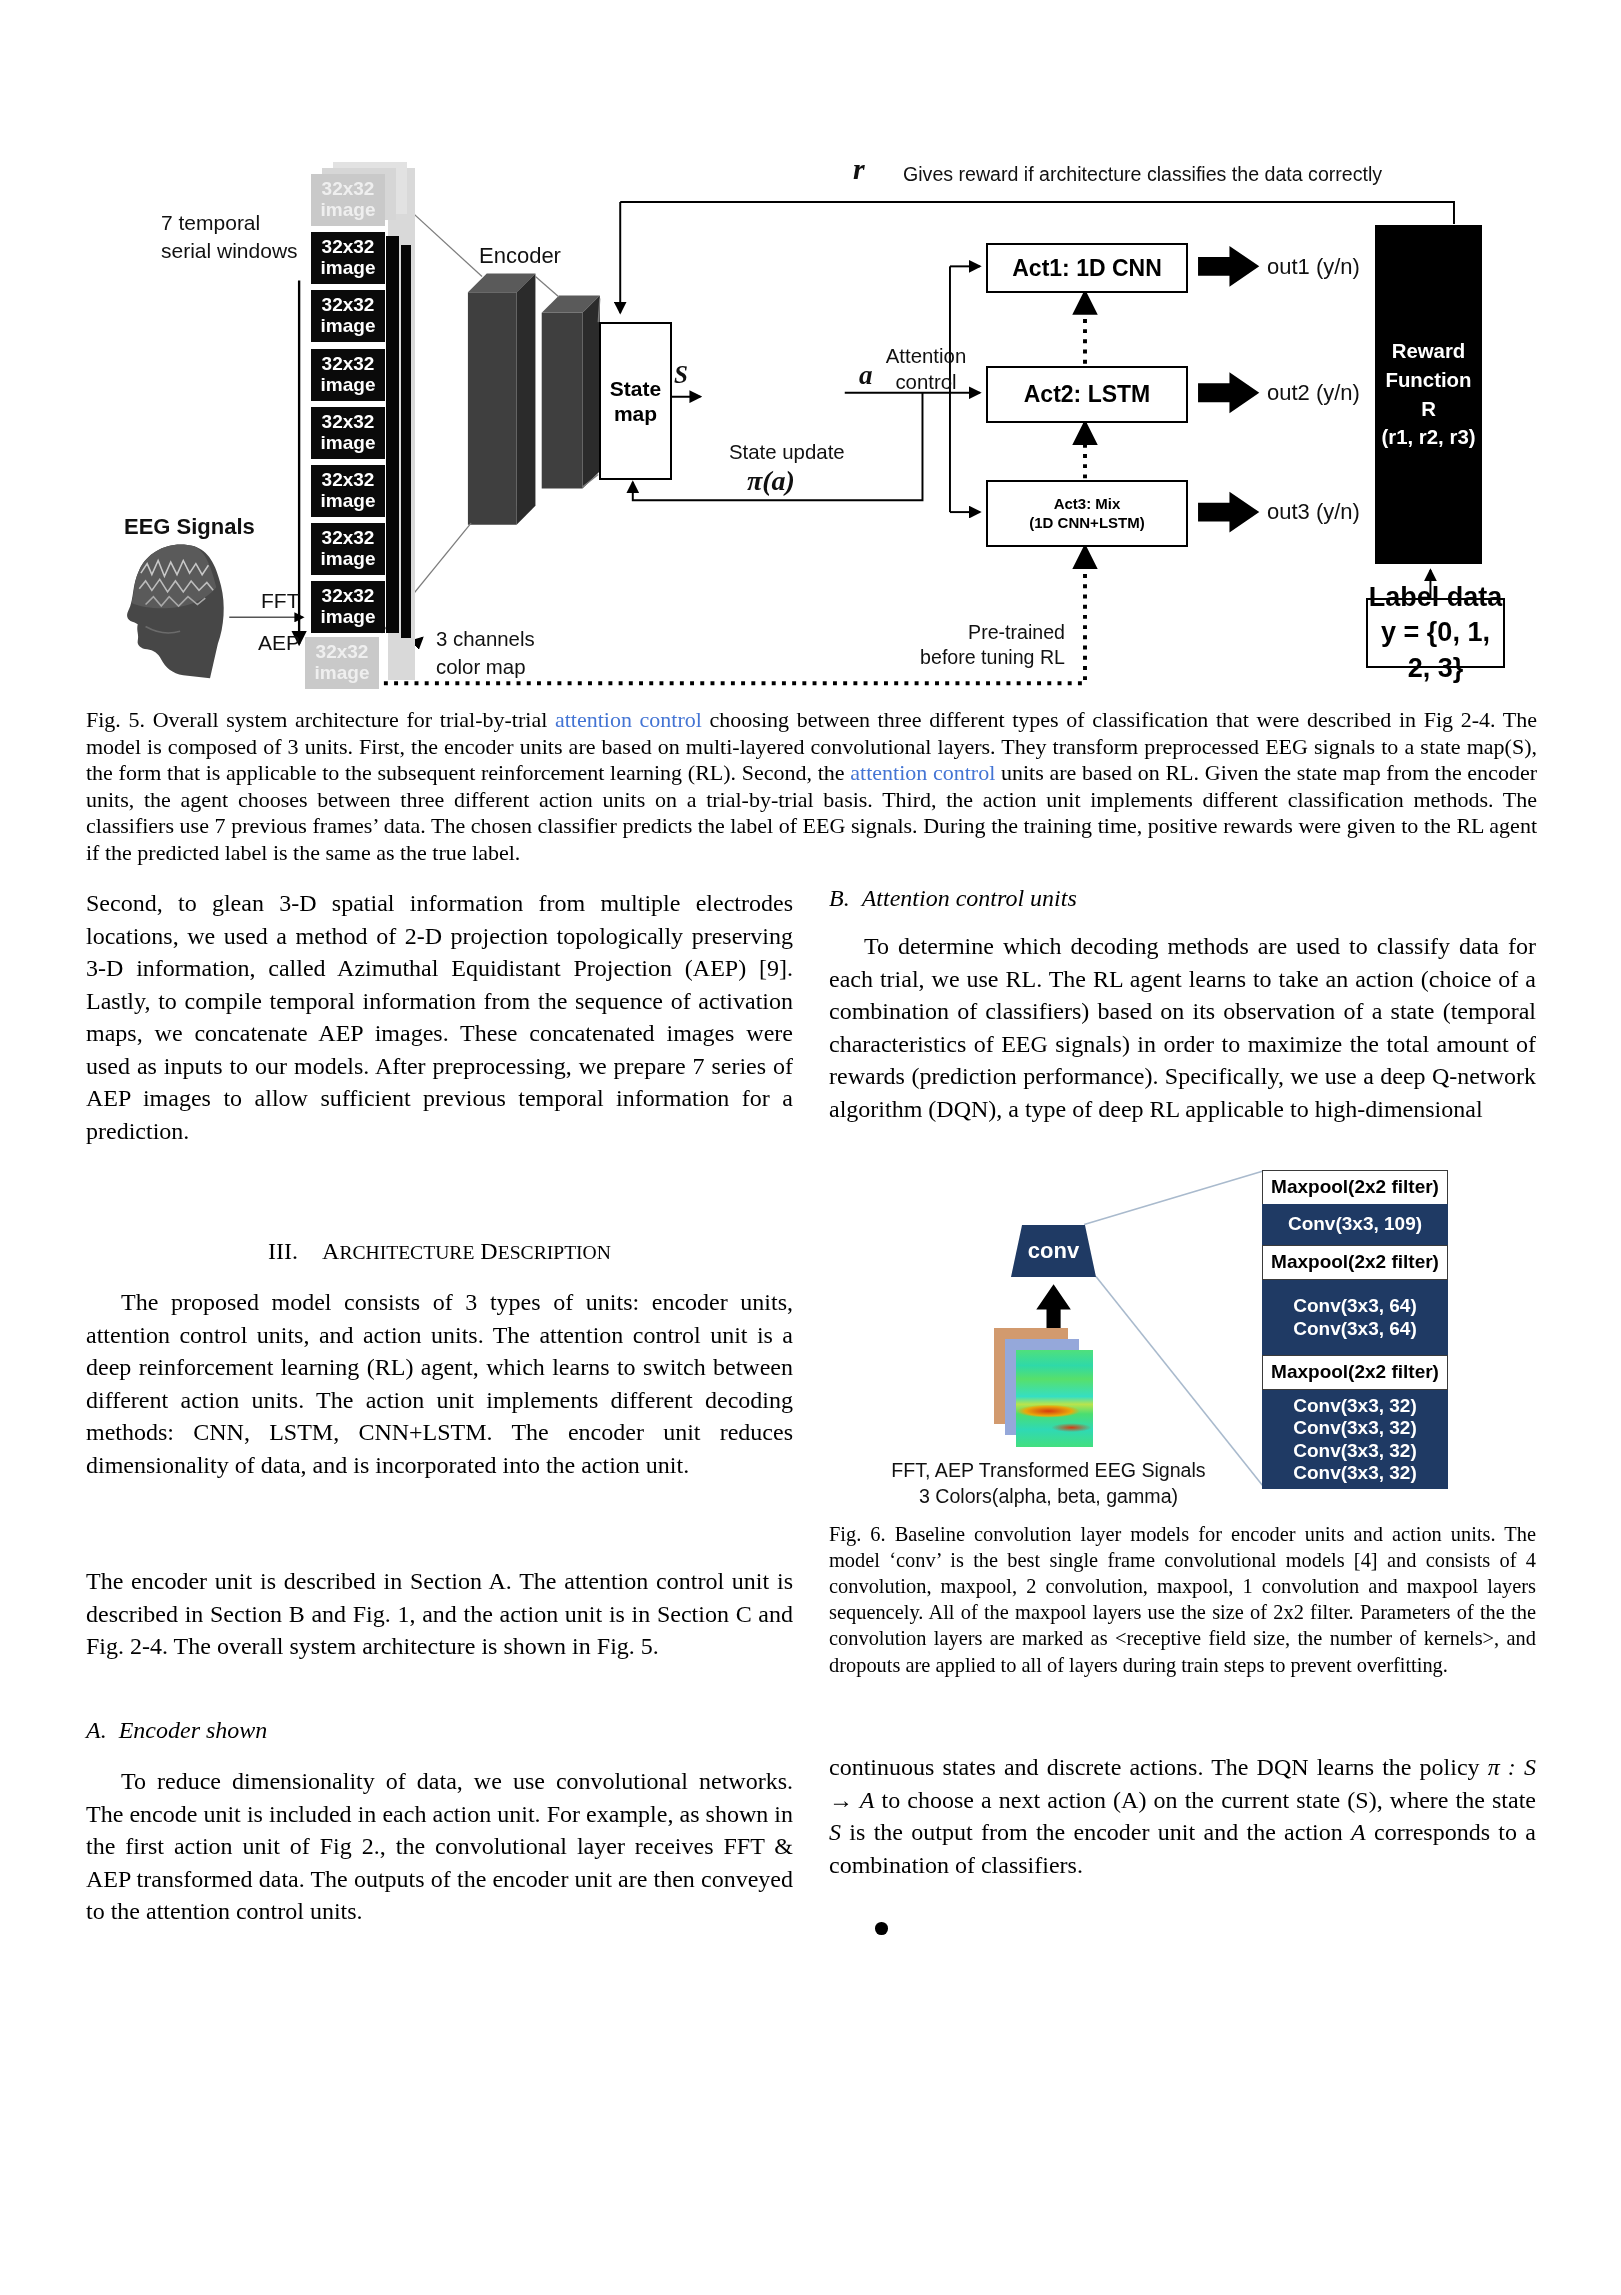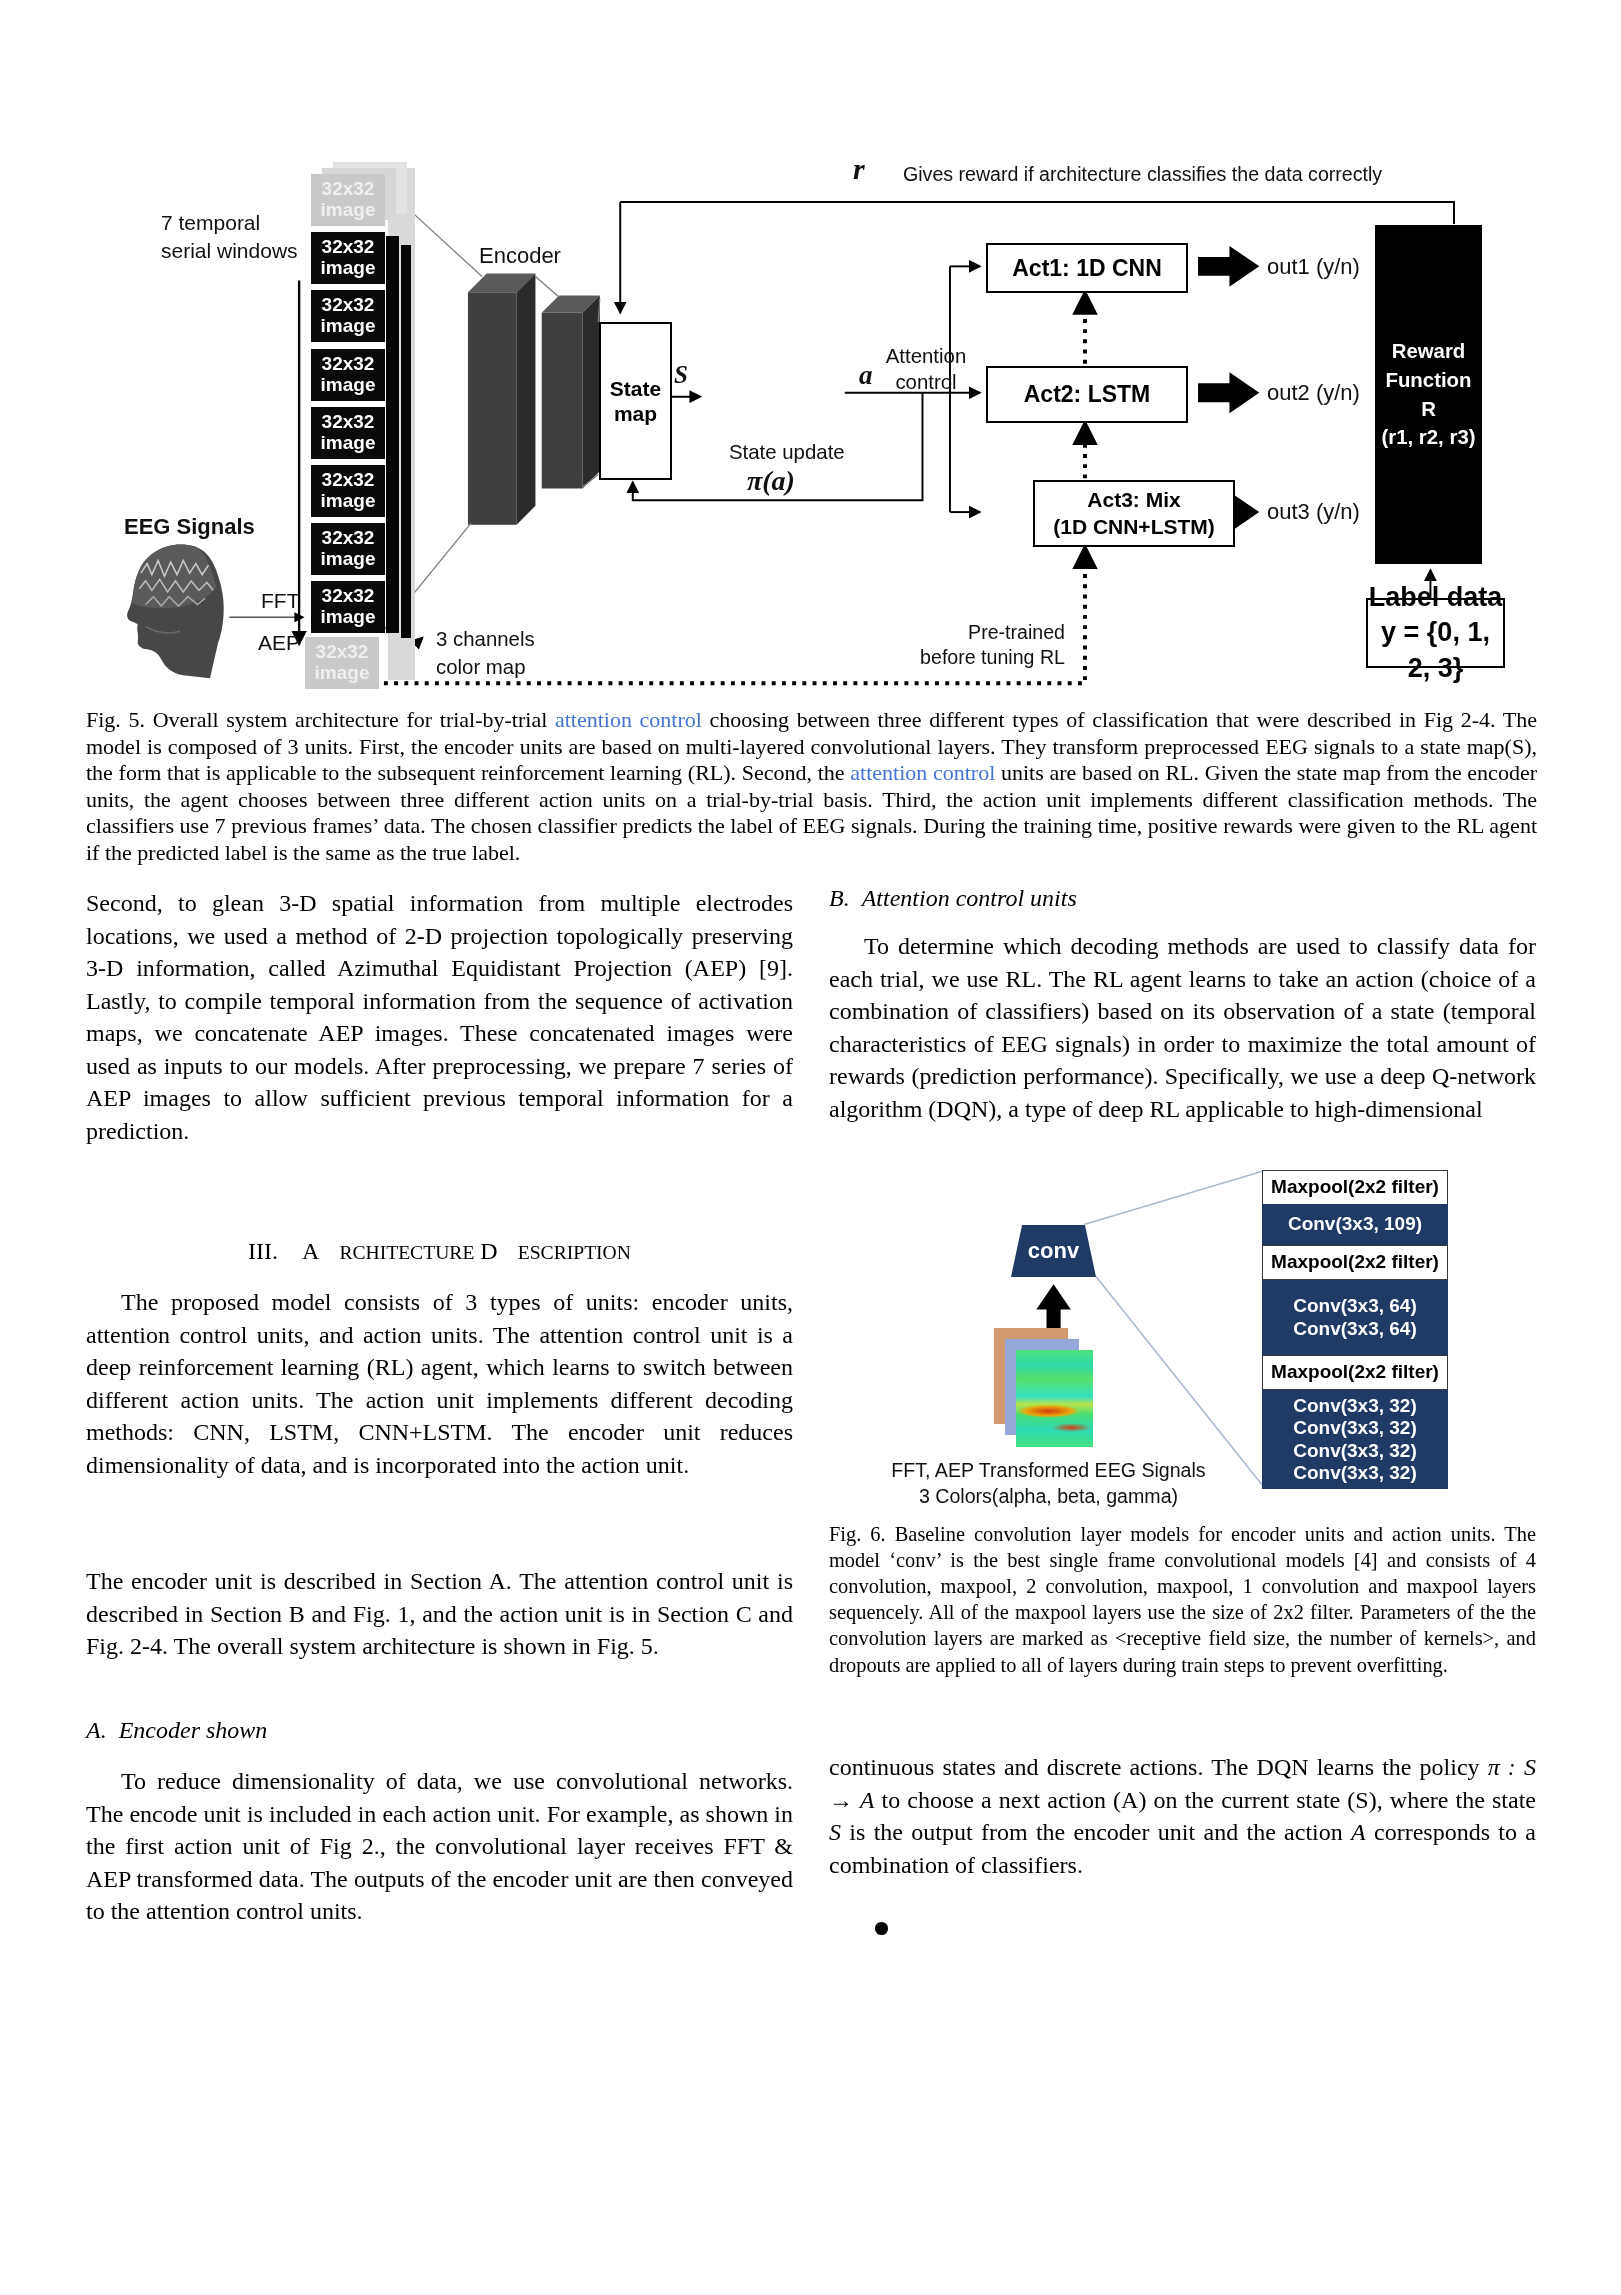--- a/index.html
+++ b/index.html
@@ -34,21 +34,21 @@
         white-space:pre-line;z-index:4;}
   
   .body-p{position:absolute;width:707px;font:24px/1.355 "Liberation Serif",serif;text-align:justify;}
   .indent{text-indent:35px;}
   .caption{position:absolute;font:22px/1.21 "Liberation Serif",serif;text-align:justify;}
   .cap6{font-size:20.4px;line-height:1.28;}
   .sec-h{position:absolute;width:707px;text-align:center;font:24px/1.2 "Liberation Serif",serif;}
   .sub-h{position:absolute;font:italic 24px/1.2 "Liberation Serif",serif;}
   .seg-link{color:var(--link);}
   .seg-italic{font-style:italic;}
-  .seg-sc{font-size:19.6px;margin-left:20px;}
+  .seg-sc{font-size:19.6px;}
   
   .f6row{position:absolute;left:1262px;width:186px;display:flex;align-items:center;justify-content:center;
          text-align:center;font:bold 19px/1.18 "Liberation Sans",sans-serif;white-space:pre-line;z-index:3;}
   .f6mp{background:#fff;border:1.6px solid #3a3a3a;color:#000;box-sizing:border-box;}
   .f6cv{background:var(--navy);color:#fff;}
   .trap{position:absolute;left:1011px;top:1225px;width:85px;height:52px;background:var(--navy);
         clip-path:polygon(13% 0,87% 0,100% 100%,0 100%);display:flex;align-items:center;
         justify-content:center;color:#fff;font:bold 22px "Liberation Sans",sans-serif;z-index:3;}
   .layer{position:absolute;z-index:2;}
   .heat{background:
@@ -170,21 +170,21 @@
     <div class="lbl mathit" style="left:674px;top:361px;font-size:25px;">S</div>
 
     <div class="lbl mathit" style="left:859px;top:360px;font-size:27px;">a</div>
     <div class="lbl pre ctr" style="left:879px;top:344px;width:94px;font-size:20.4px;line-height:1.25;">Attention
 control</div>
     <div class="lbl" style="left:729px;top:441px;font-size:20.4px;">State update</div>
     <div class="lbl mathit" style="left:747px;top:465px;font-size:28px;">π(a)</div>
 
     <div class="wbox" style="left:986px;top:243px;width:198px;height:46px;font-size:23px;">Act1: 1D CNN</div>
     <div class="wbox" style="left:986px;top:366px;width:198px;height:53px;font-size:23px;">Act2: LSTM</div>
-    <div class="wbox" style="left:986px;top:480px;width:198px;height:63px;font-size:21px;line-height:1.25;margin-left:47px;">Act3: Mix
+    <div class="wbox" style="left:986px;top:480px;width:198px;height:63px;font-size:15px;line-height:1.25;">Act3: Mix
 (1D CNN+LSTM)</div>
 
     <div class="lbl" style="left:1267px;top:254px;font-size:22px;">out1 (y/n)</div>
     <div class="lbl" style="left:1267px;top:380px;font-size:22px;">out2 (y/n)</div>
     <div class="lbl" style="left:1267px;top:499px;font-size:22px;">out3 (y/n)</div>
 
     <div class="blackbox" style="left:1375px;top:225px;width:107px;height:339px;">Reward
 Function
 R
 (r1, r2, r3)</div>

